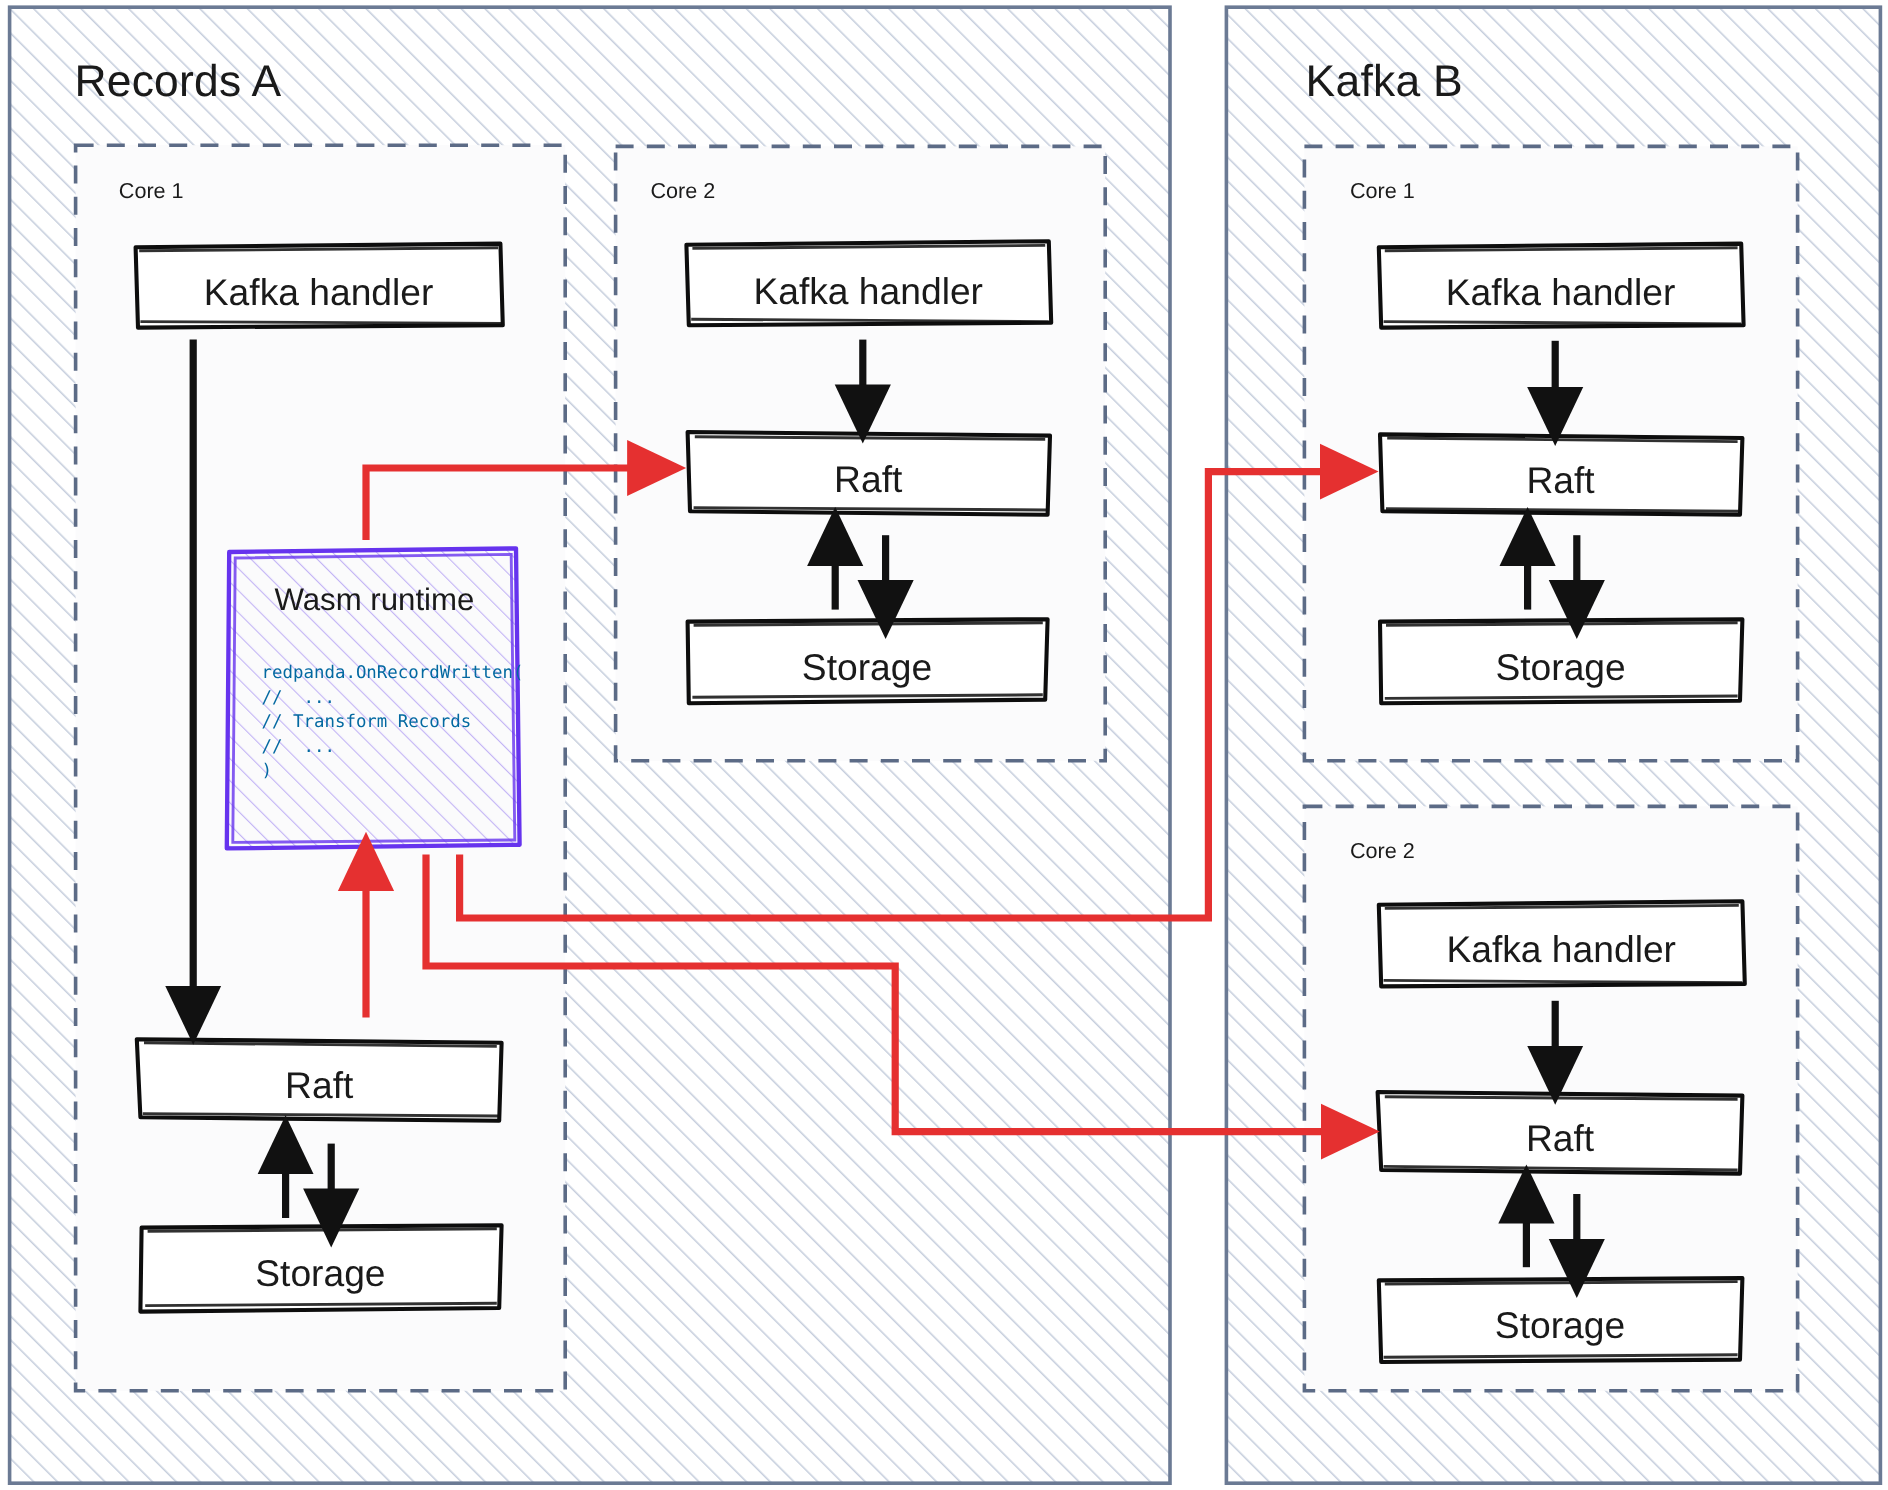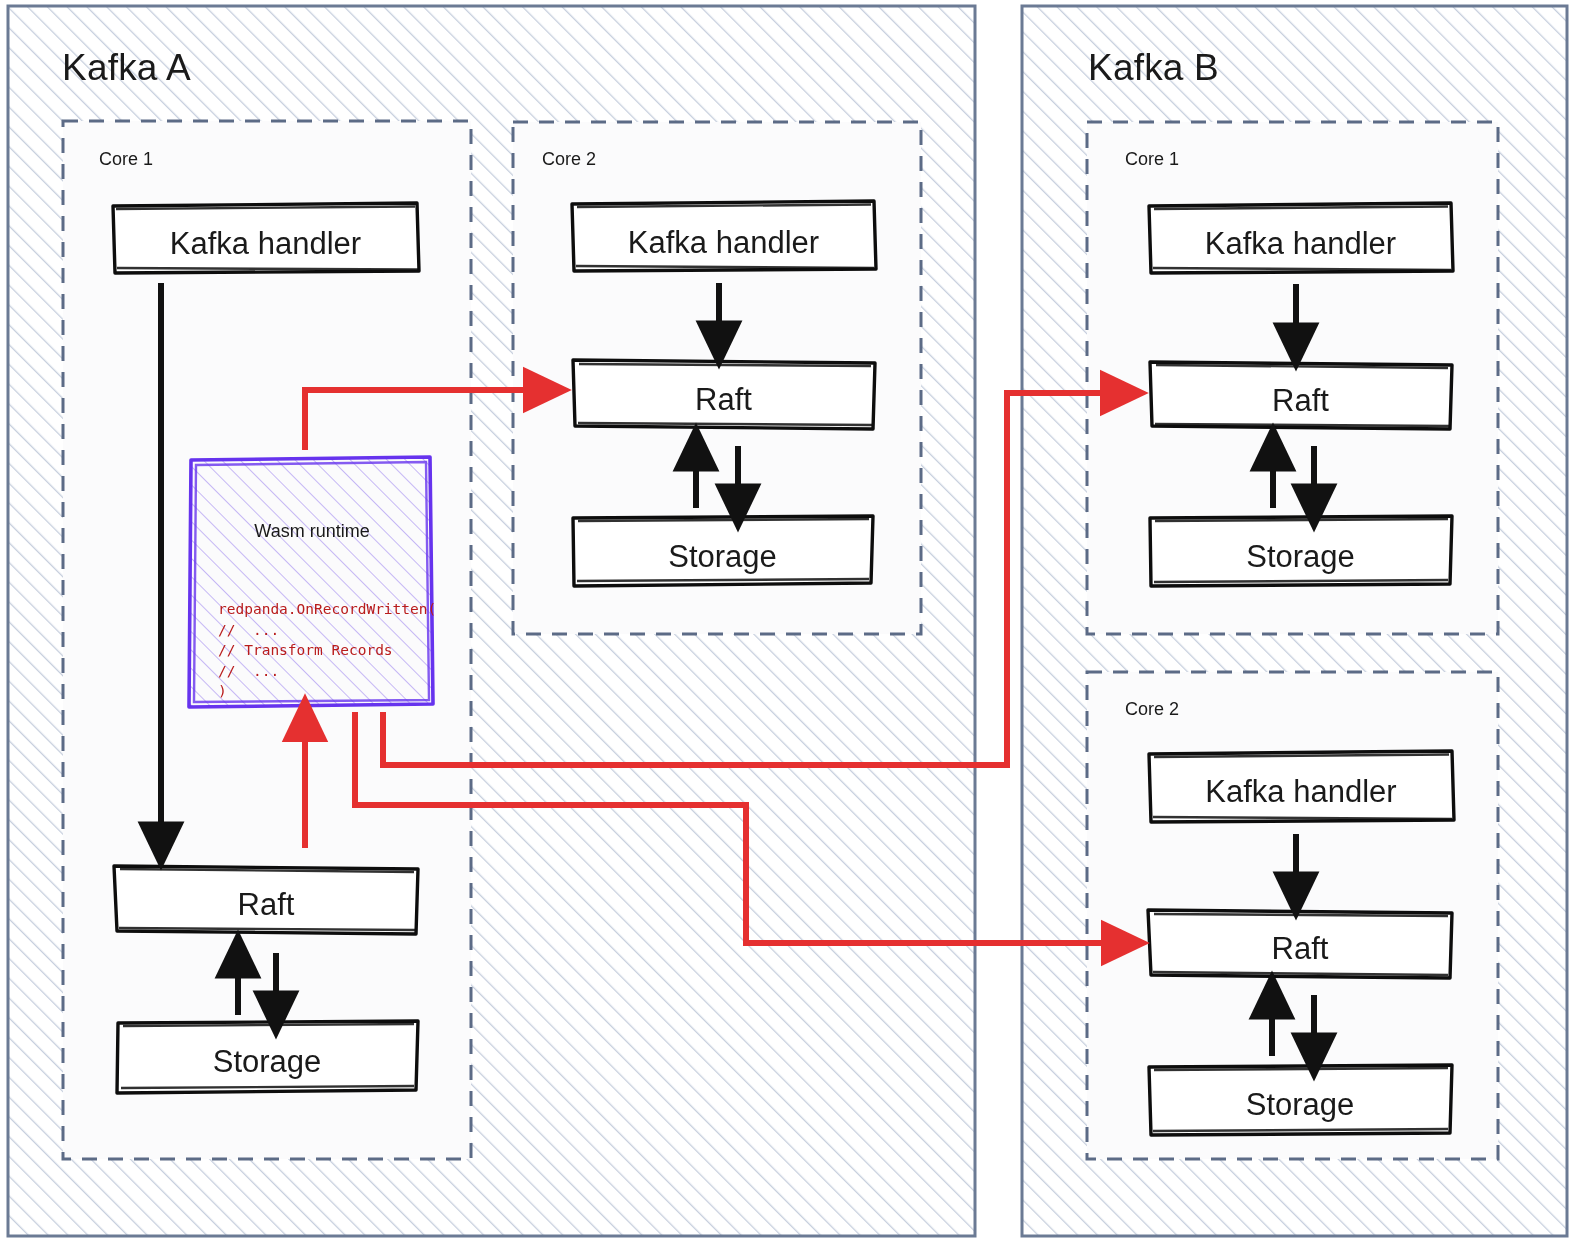--- a/index.html
+++ b/index.html
@@ -13,29 +13,28 @@
   #stage svg{position:absolute;left:0;top:0;}
   .lbl{
     position:absolute;
     color:#1a1a1a;
     white-space:nowrap;
     pointer-events:none;
   }
   .broker-title{font-size:37px;letter-spacing:0.2px;}
   .core-title{font-size:18px;}
   .box-label{font-size:31px;}
-  .wasm-title{font-size:18px;margin-top:37px;}
+  .wasm-title{font-size:26px;}
   .code{
     position:absolute;
     font-family:"DejaVu Sans Mono", monospace;
     font-size:14.5px;
     line-height:1.42;
-    color:#b91c1c;
+    color:#0369a1;
     white-space:pre;
-    margin-top:48px;
   }
 </style>
 </head>
 <body>
 
 <div id="stage">
 
   <svg width="1573" height="1242" viewBox="0 0 1573 1242">
     <defs>
       <pattern id="hatchBroker" width="14" height="14" patternUnits="userSpaceOnUse" patternTransform="rotate(-45)">
@@ -180,21 +179,21 @@
 
     <g>
       <path d="M383,712 L383,765 L1007,765 L1007,393 L1120,393" fill="none" stroke="#e53030" stroke-width="6" stroke-linejoin="miter" marker-end="url(#arrowRed)"></path>
     </g>
 
     <g>
       <path d="M355,712 L355,805 L746,805 L746,943 L1121,943" fill="none" stroke="#e53030" stroke-width="6" stroke-linejoin="miter" marker-end="url(#arrowRed)"></path>
     </g>
   </svg>
 
-  <div class="lbl broker-title" style="left:62px;top:47px;">Kafka A</div>
+  <div class="lbl broker-title" style="left:62px;top:47px;">Records A</div>
   <div class="lbl broker-title" style="left:1088px;top:47px;">Kafka B</div>
 
   <div class="lbl core-title" style="left:99px;top:149px;">Core 1</div>
   <div class="lbl core-title" style="left:542px;top:149px;">Core 2</div>
   <div class="lbl core-title" style="left:1125px;top:149px;">Core 1</div>
   <div class="lbl core-title" style="left:1125px;top:699px;">Core 2</div>
 
   <div class="lbl box-label" style="left:113px;top:226px;width:305px;text-align:center;">Kafka handler</div>
   <div class="lbl box-label" style="left:114px;top:887px;width:304px;text-align:center;">Raft</div>
   <div class="lbl box-label" style="left:117px;top:1044px;width:300px;text-align:center;">Storage</div>

